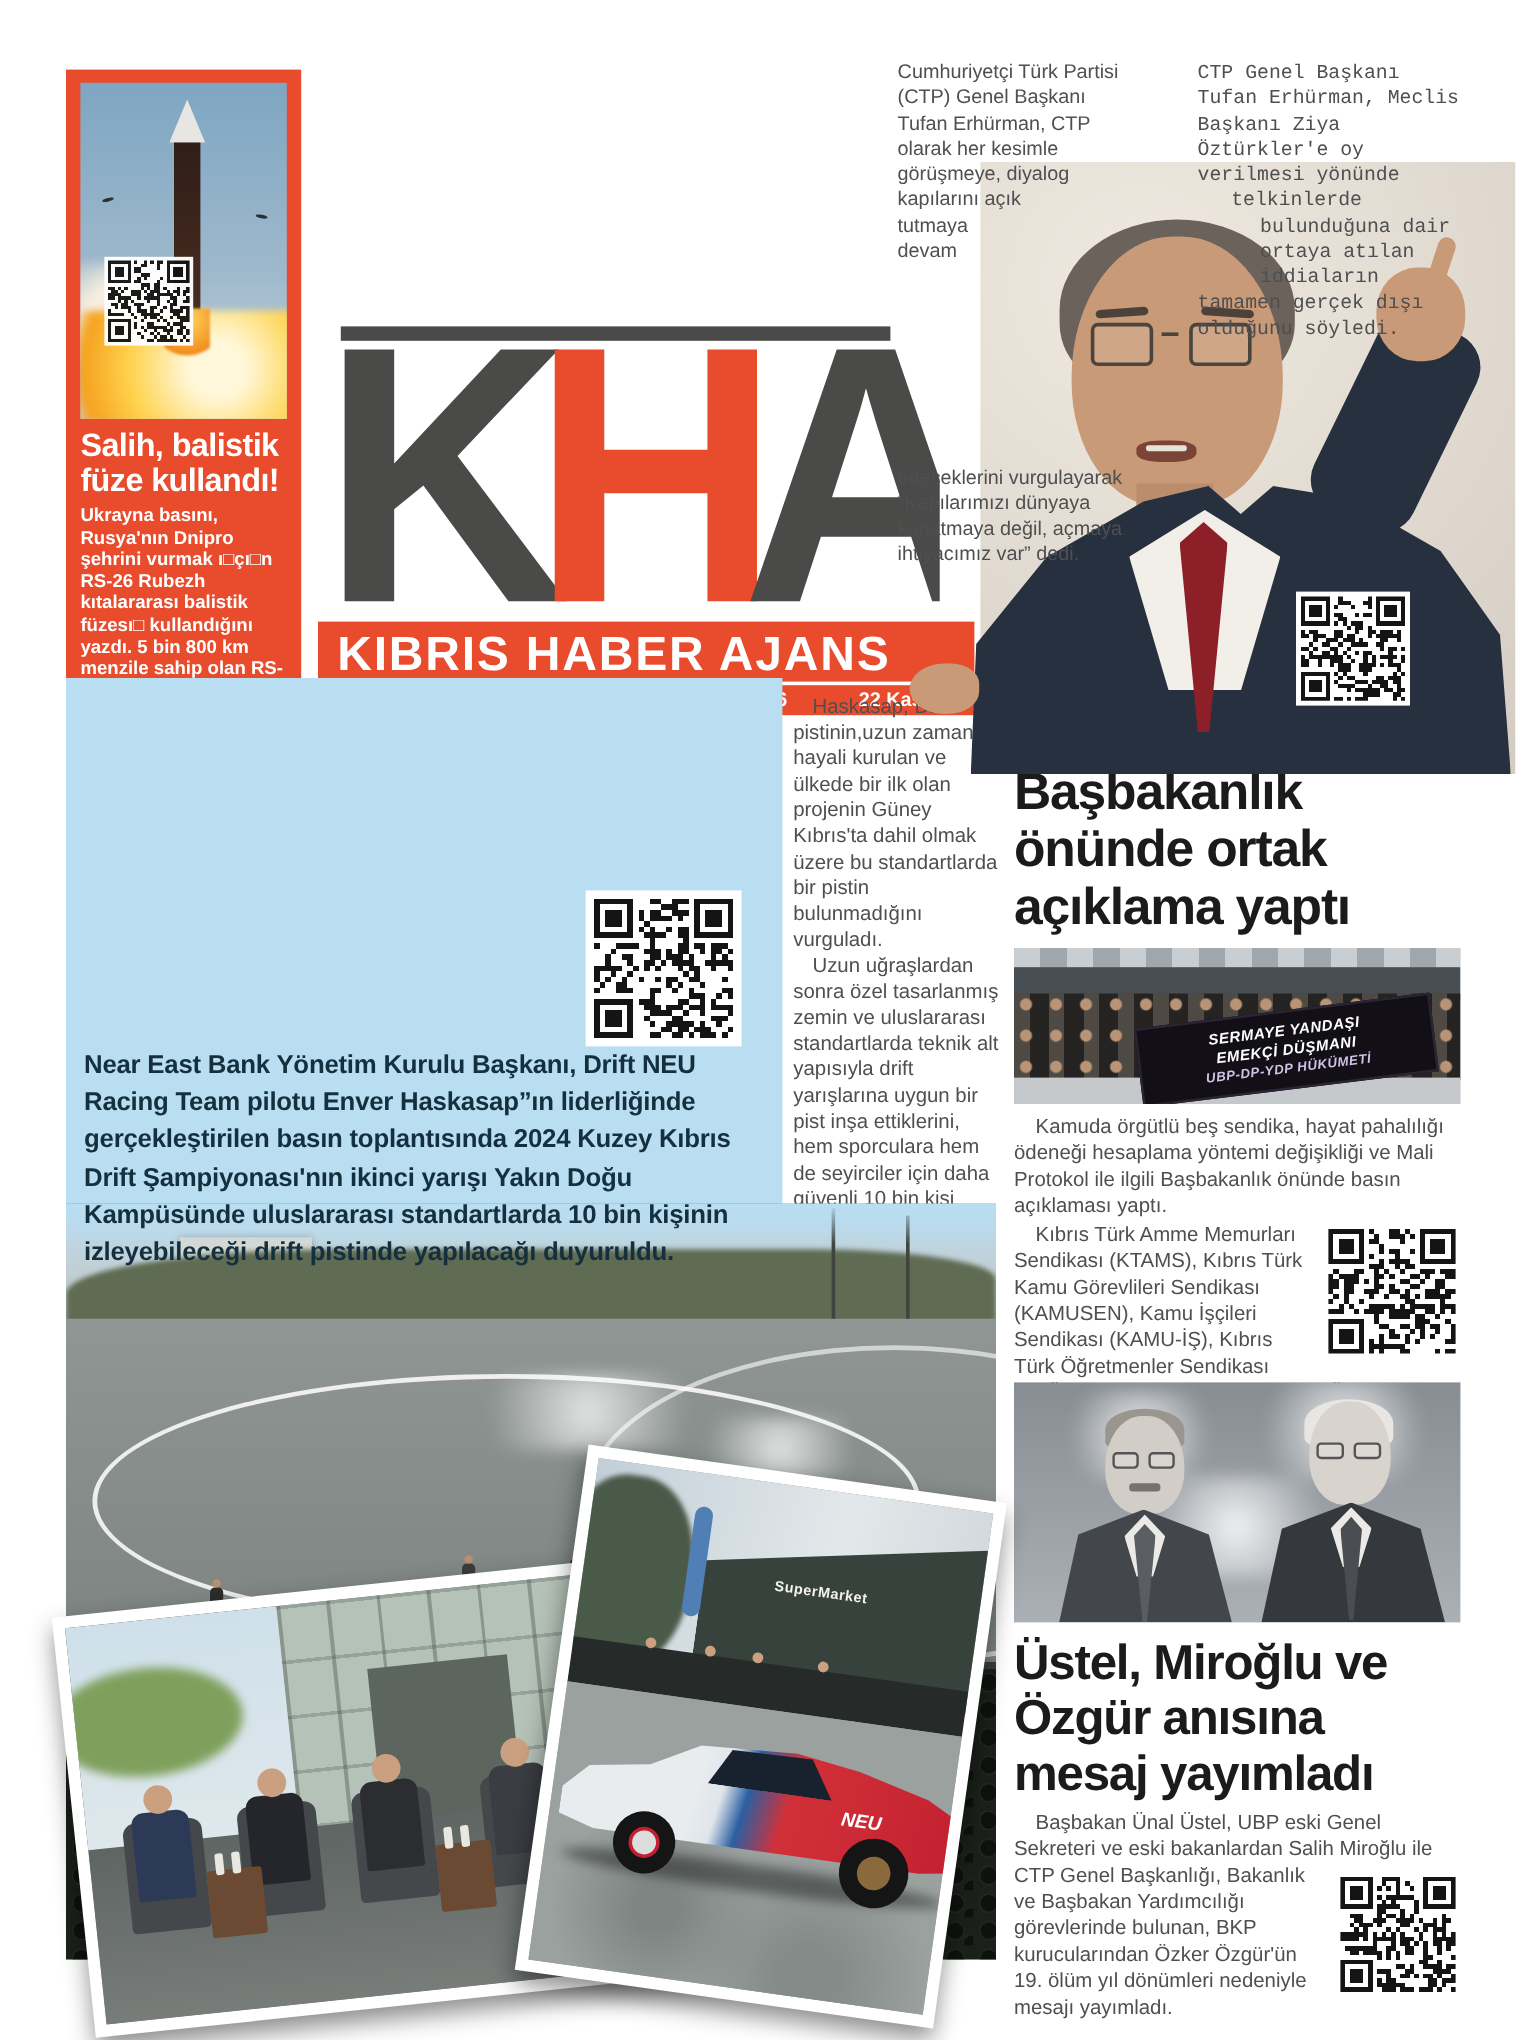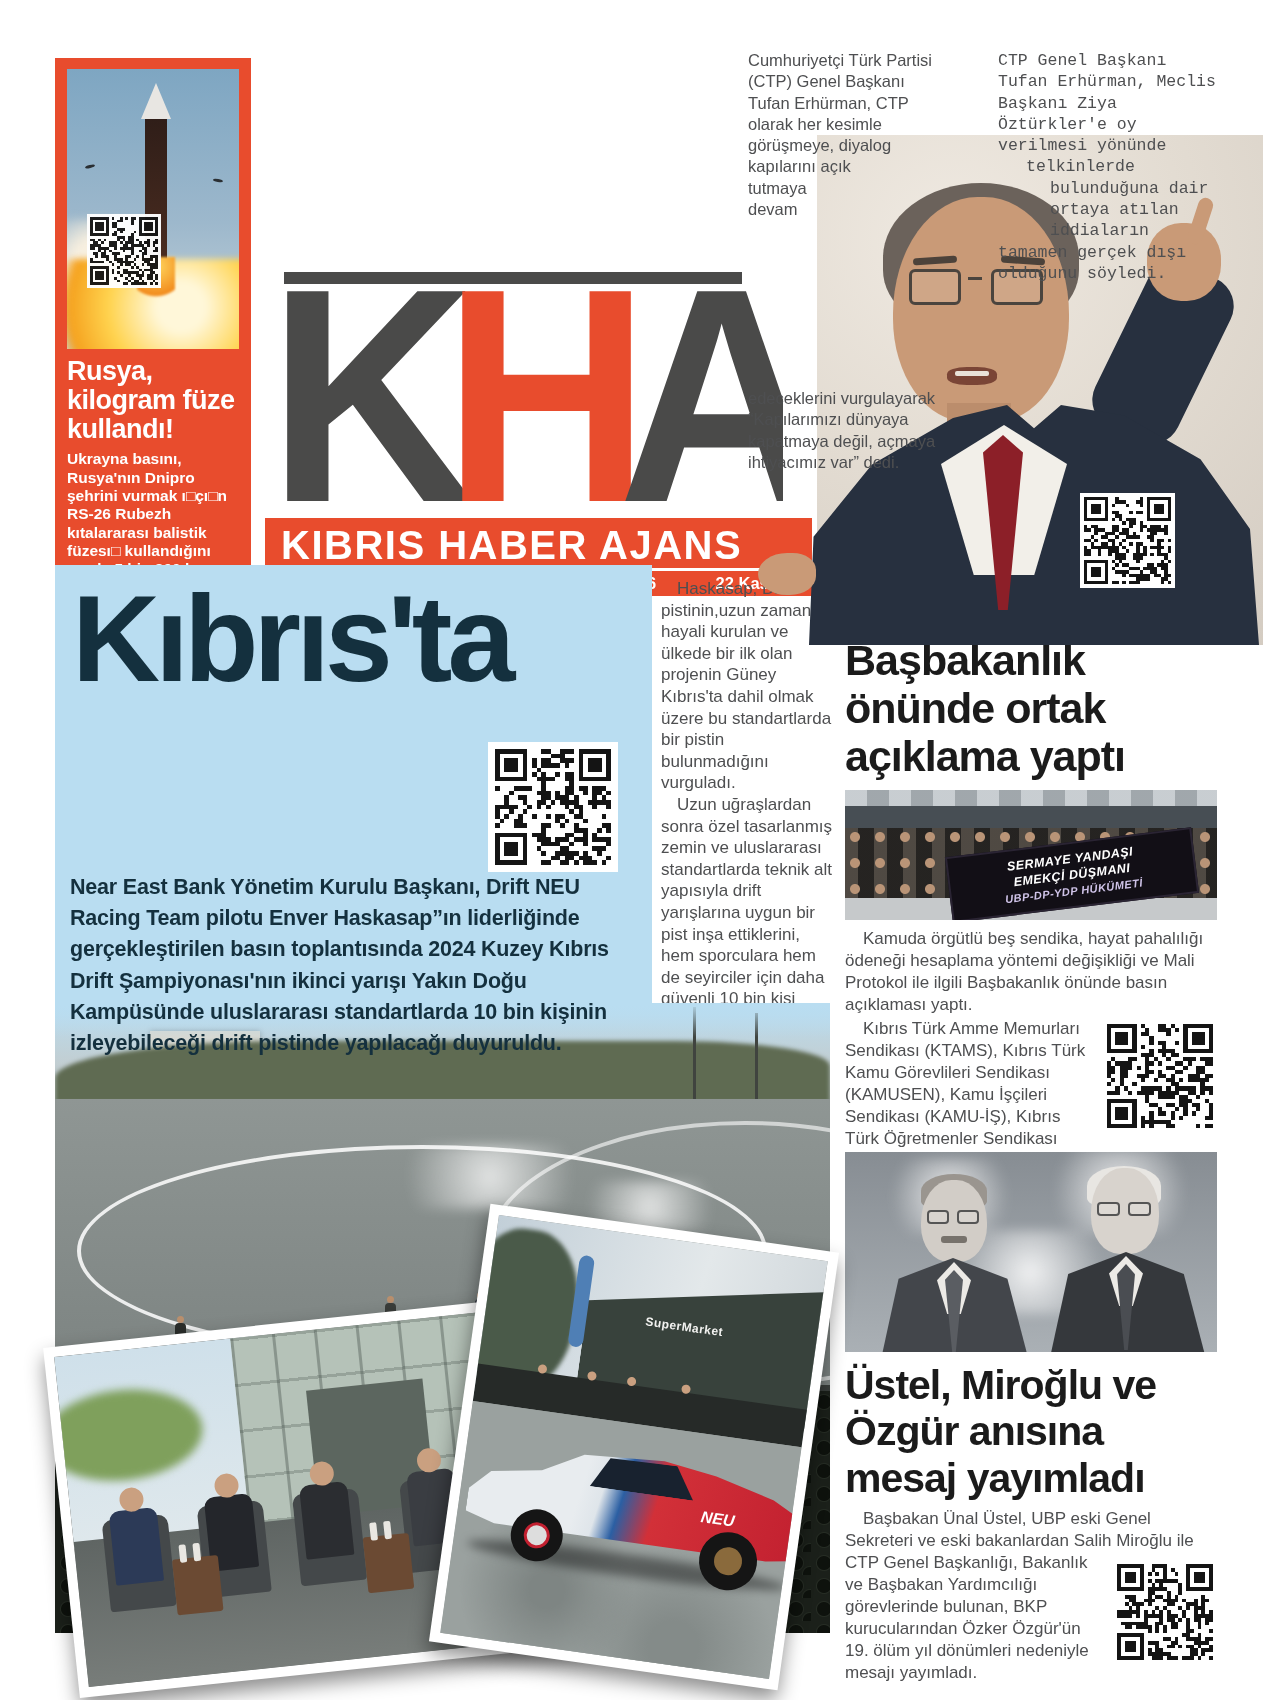--- a/index.html
+++ b/index.html
@@ -495,21 +495,21 @@
               <rect x="0" y="24" width="1" height="1"></rect>
               <rect x="1" y="24" width="1" height="1"></rect>
               <rect x="2" y="24" width="1" height="1"></rect>
               <rect x="3" y="24" width="1" height="1"></rect>
               <rect x="4" y="24" width="1" height="1"></rect>
               <rect x="5" y="24" width="1" height="1"></rect>
               <rect x="6" y="24" width="1" height="1"></rect>
             </g>
           </svg></div>
     </div>
-    <h2 class="red-head">Rusya, kilogram füze kullandı!</h2>
+    <h2 class="red-head">Salih, balistik füze kullandı!</h2>
     <p class="red-body">Ukrayna basını, Rusya'nın Dnipro şehrini vurmak ı□çı□n RS-26 Rubezh kıtalararası balistik füzesı□ kullandığını yazdı. 5 bin 800 km menzile sahip olan RS-26, 800 kilogram nükleer savaş başlığı taşıyabiliyor.</p>
   </div>
 
 
   <div class="colq colq1">
     <span class="fr" style="width:0;height:107px;"></span>
     <span class="fr" style="width:75px;height:21px;"></span>
     <span class="fr" style="width:88px;height:21px;"></span>
     <span class="fr" style="width:96px;height:21px;"></span>
     <span class="fr" style="width:102px;height:21px;"></span>
@@ -860,21 +860,20 @@
             <rect x="4" y="24" width="1" height="1"></rect>
             <rect x="5" y="24" width="1" height="1"></rect>
             <rect x="6" y="24" width="1" height="1"></rect>
           </g>
         </svg></div>
   </div>
   <div class="hand-blob"></div>
 
   <div class="bluebox"></div>
   <div class="main-head">
-    <span>Kıbrıs'ta</span>
   </div>
   <div class="qr qr-blue abs" style="left:488px;top:742px;width:130px;height:130px;z-index:4;"><svg viewBox="0 0 25 25" width="100%" height="100%" preserveAspectRatio="none" shape-rendering="crispEdges">
         <rect width="25" height="25" fill="#fff"></rect>
         <g fill="#141414">
           <rect x="10" y="0" width="1" height="1"></rect>
           <rect x="11" y="0" width="1" height="1"></rect>
           <rect x="14" y="0" width="1" height="1"></rect>
           <rect x="15" y="0" width="1" height="1"></rect>
           <rect x="16" y="0" width="1" height="1"></rect>
           <rect x="12" y="1" width="1" height="1"></rect>

